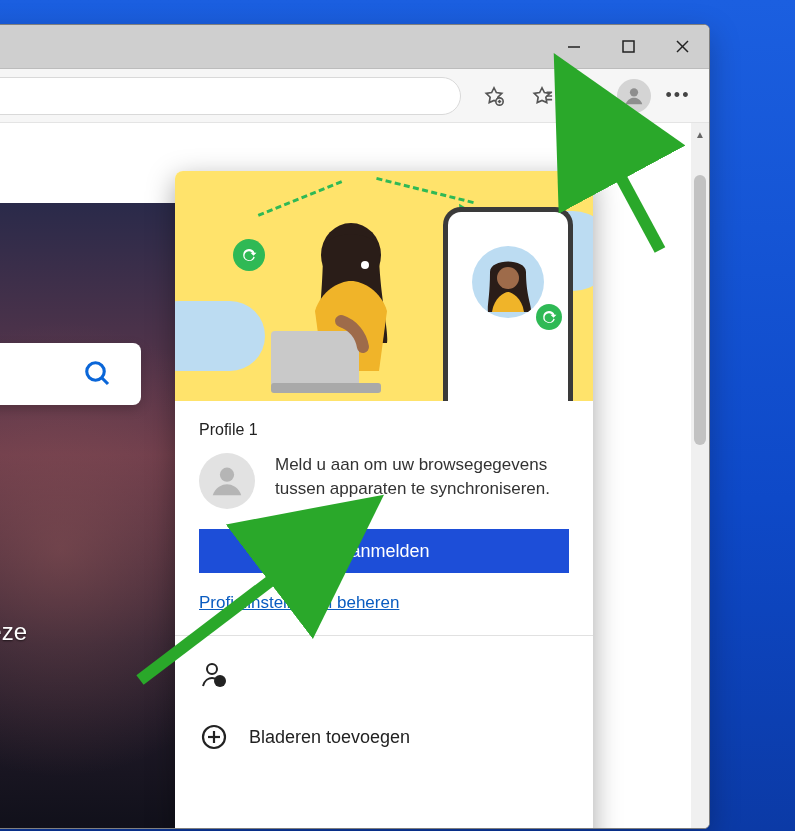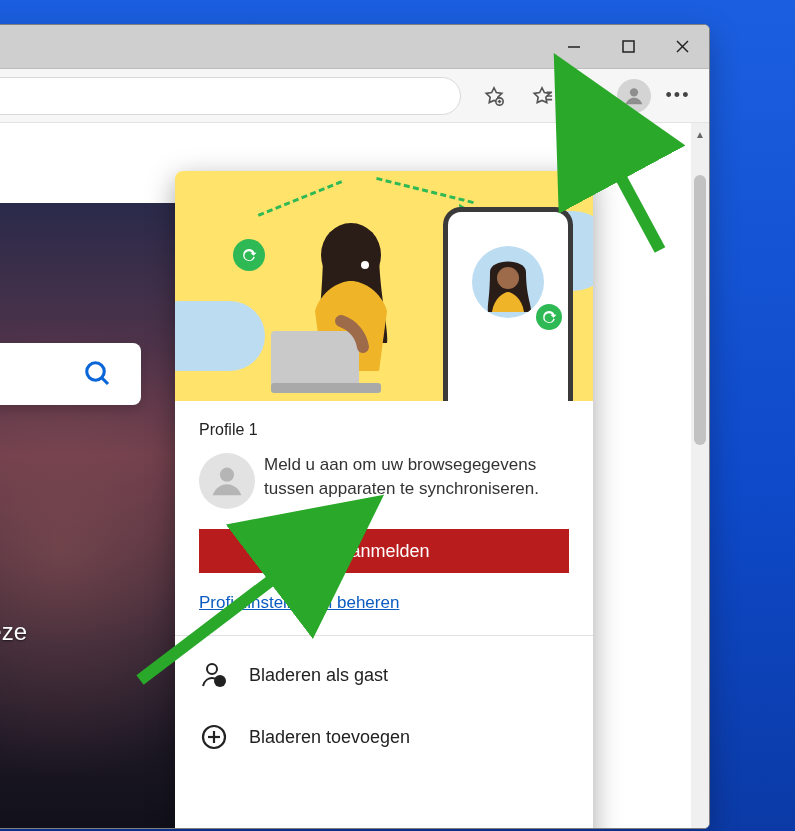--- a/index.html
+++ b/index.html
@@ -115,31 +115,31 @@
     display:flex; flex-direction:column;
   }
   .popup-hero {
     height:230px;
     background:#ffe36b;
     position:relative;
     overflow:hidden;
   }
   .popup-body { padding:20px 24px 6px 24px; }
   .popup-title { font-size:16px; font-weight:400; color:#222; margin-bottom:14px; }
-  .popup-row { display:flex; gap:9px; align-items:flex-start; }
+  .popup-row { display:flex; gap:20px; align-items:flex-start; }
   .popup-avatar {
     width:56px; height:56px; border-radius:50%; background:#e2e2e2;
     display:flex; align-items:center; justify-content:center; flex:none;
   }
   .popup-avatar svg { width:38px; height:38px; fill:#b5b5b5; }
   .popup-desc { font-size:17px; color:#333; line-height:1.4; }
   .signin-btn {
     margin-top:20px;
     width:100%; height:44px;
-    background:#b91c1c; color:#fff;
+    background:#1d4ed8; color:#fff;
     border:none; font-size:18px;
     display:flex; align-items:center; justify-content:center;
     cursor:pointer;
   }
   .manage-link {
     display:inline-block;
     margin-top:20px;
     font-size:17px;
     color:#0a5cc0;
     text-decoration:underline;
@@ -334,21 +334,20 @@
 
         <div class="popup-item">
           <span class="icon-slot">
             <svg viewBox="0 0 28 28" width="28" height="28" fill="none" stroke="#222" stroke-width="2">
                 <circle cx="12" cy="8" r="5"></circle>
                 <path d="M3 25c1.5-6 6-8 9-8s7.5 2 9 8"></path>
                 <circle cx="20" cy="20" r="6" fill="#222" stroke="none"></circle>
                 <text x="20" y="24" font-size="9" text-anchor="middle" fill="#fff" font-weight="bold">?</text>
               </svg>
           </span>
-          <span>Bladeren als gast</span>
         </div>
 
         <div class="popup-item">
           <span class="icon-slot">
             <svg viewBox="0 0 28 28" width="28" height="28" fill="none" stroke="#222" stroke-width="2.2">
                 <circle cx="14" cy="14" r="11"></circle>
                 <line x1="14" y1="8" x2="14" y2="20"></line>
                 <line x1="8" y1="14" x2="20" y2="14"></line>
               </svg>
           </span>

